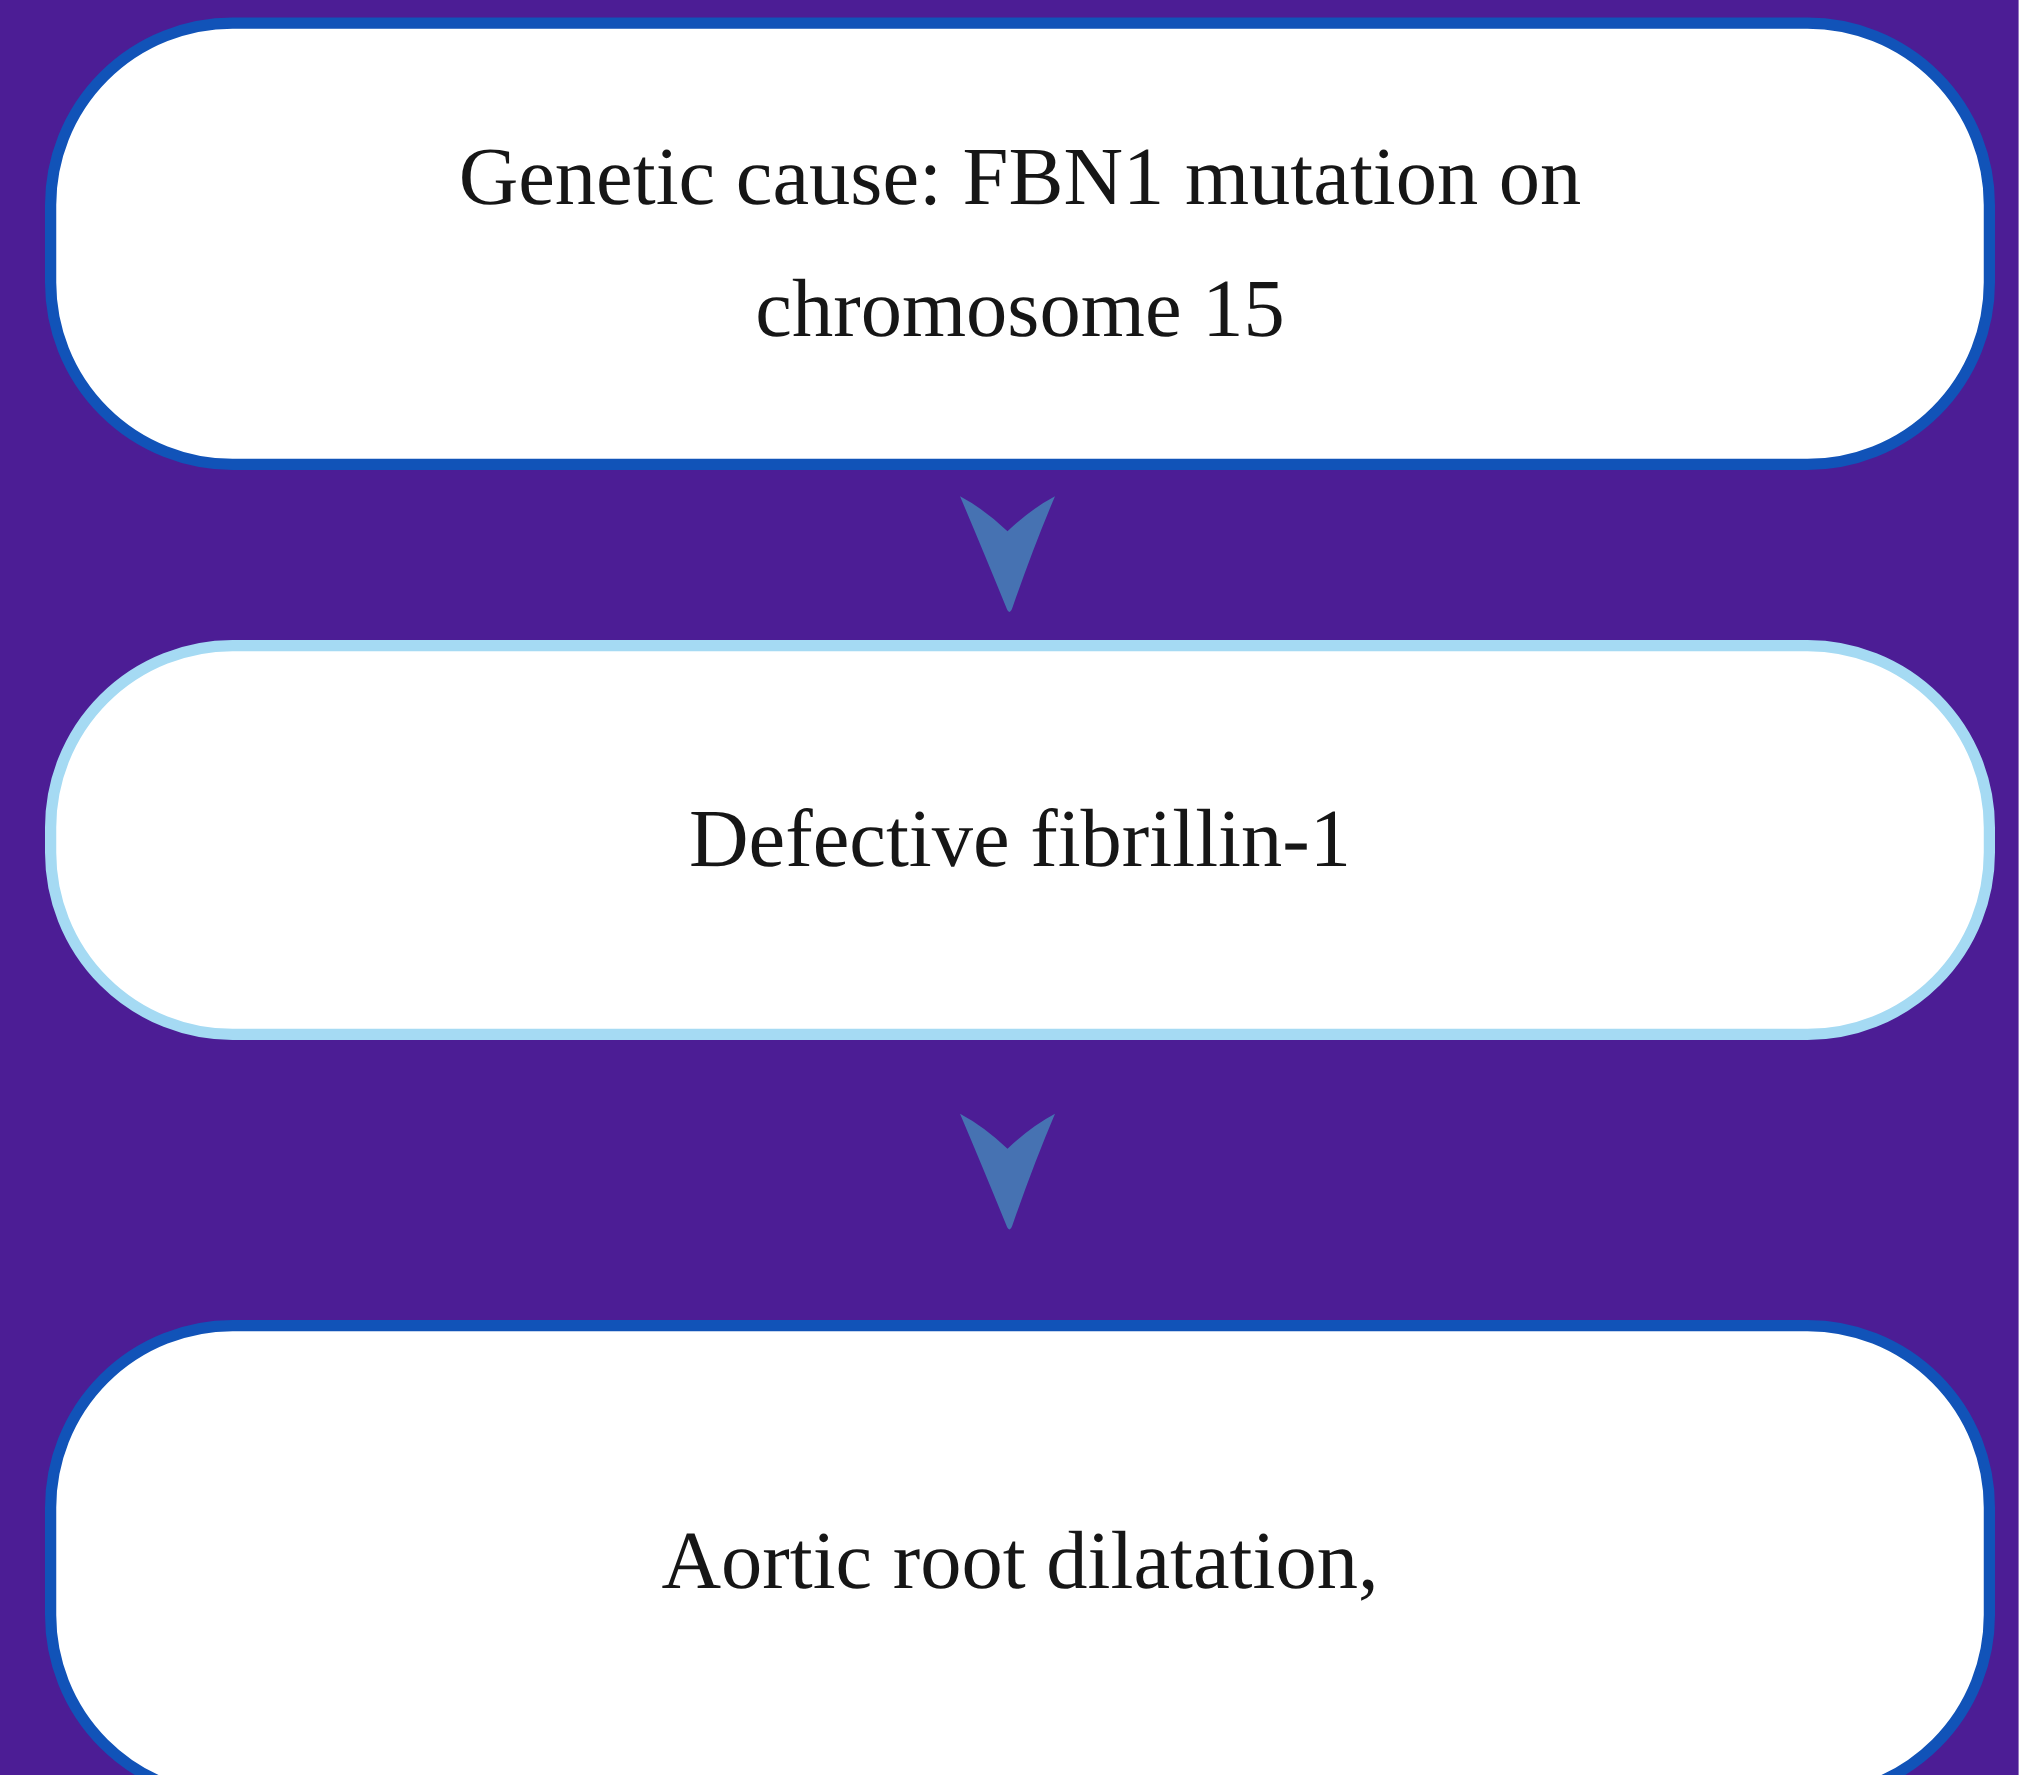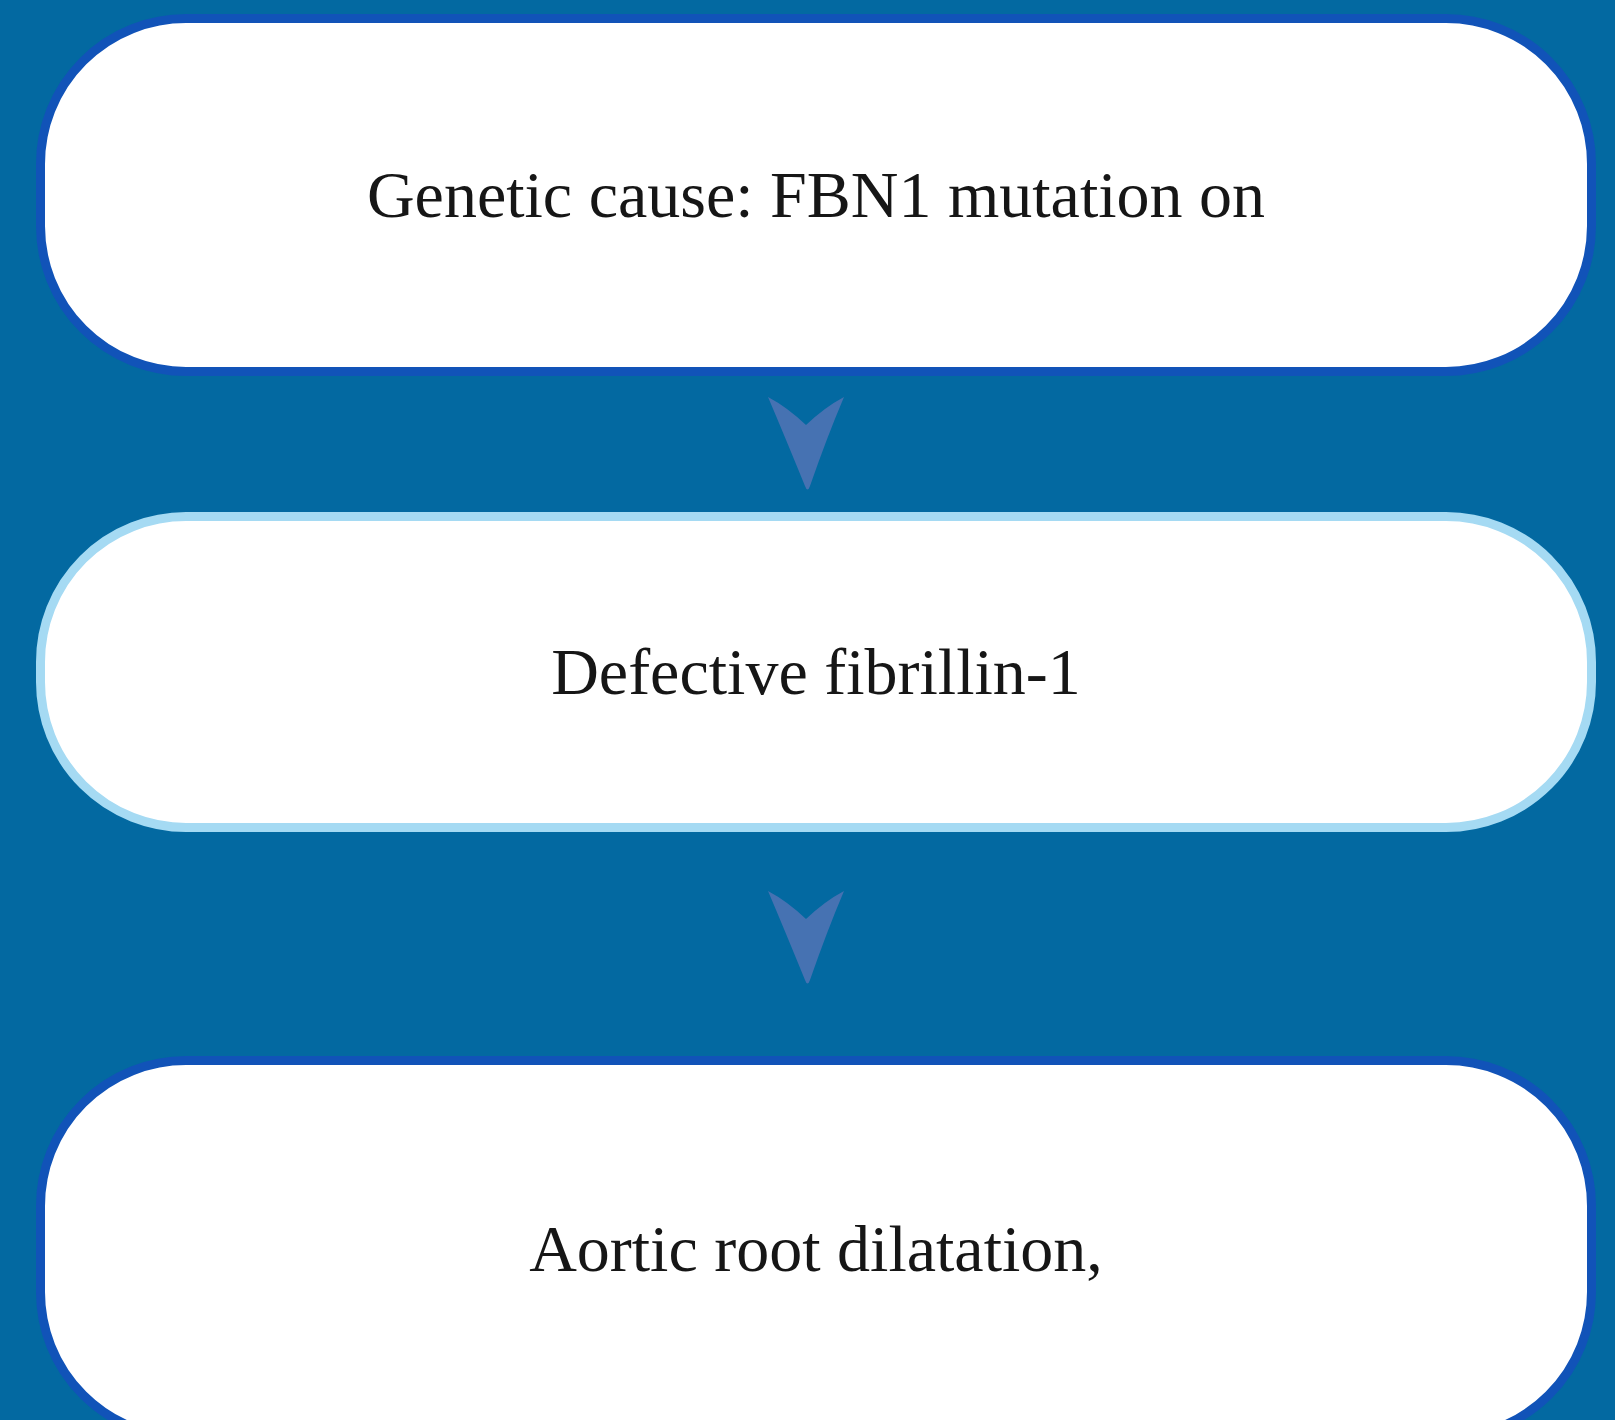--- a/index.html
+++ b/index.html
@@ -4,21 +4,21 @@
 <style>
   html, body {
     margin: 0;
     padding: 0;
     background: #ffffff;
   }
   .canvas {
     position: relative;
     width: 1615px;
     height: 1420px;
-    background: #0369a1;
+    background: #4c1d95;
     overflow: hidden;
     font-family: "Liberation Serif", "DejaVu Serif", serif;
   }
   .node {
     position: absolute;
     left: 36px;
     width: 1560px;
     box-sizing: border-box;
     border: 9px solid #1153b8;
     border-radius: 150px;
@@ -48,20 +48,21 @@
   .arrow-2 { top: 885px; }
   .arrow path { fill: #4672b2; }
 </style>
 </head>
 <body>
 
 <div class="canvas">
 
   <div class="node node-1" style="border-color: rgb(17, 83, 184);">
     <div class="line">Genetic cause: FBN1 mutation on</div>
+    <div class="line">chromosome 15</div>
   </div>
 
   <svg class="arrow arrow-1" viewBox="0 0 90 104" aria-hidden="true">
     <path d="M 7 6 Q 26 16 45 34 Q 64 16 83 6 Q 66 46 49 95 Q 46.5 102 44 95 Q 24 46 7 6 Z" fill="#4672b2"></path>
   </svg>
 
   <div class="node node-2" style="border-color: rgb(165, 218, 243);">
     <div class="line">Defective fibrillin-1</div>
   </div>
 

